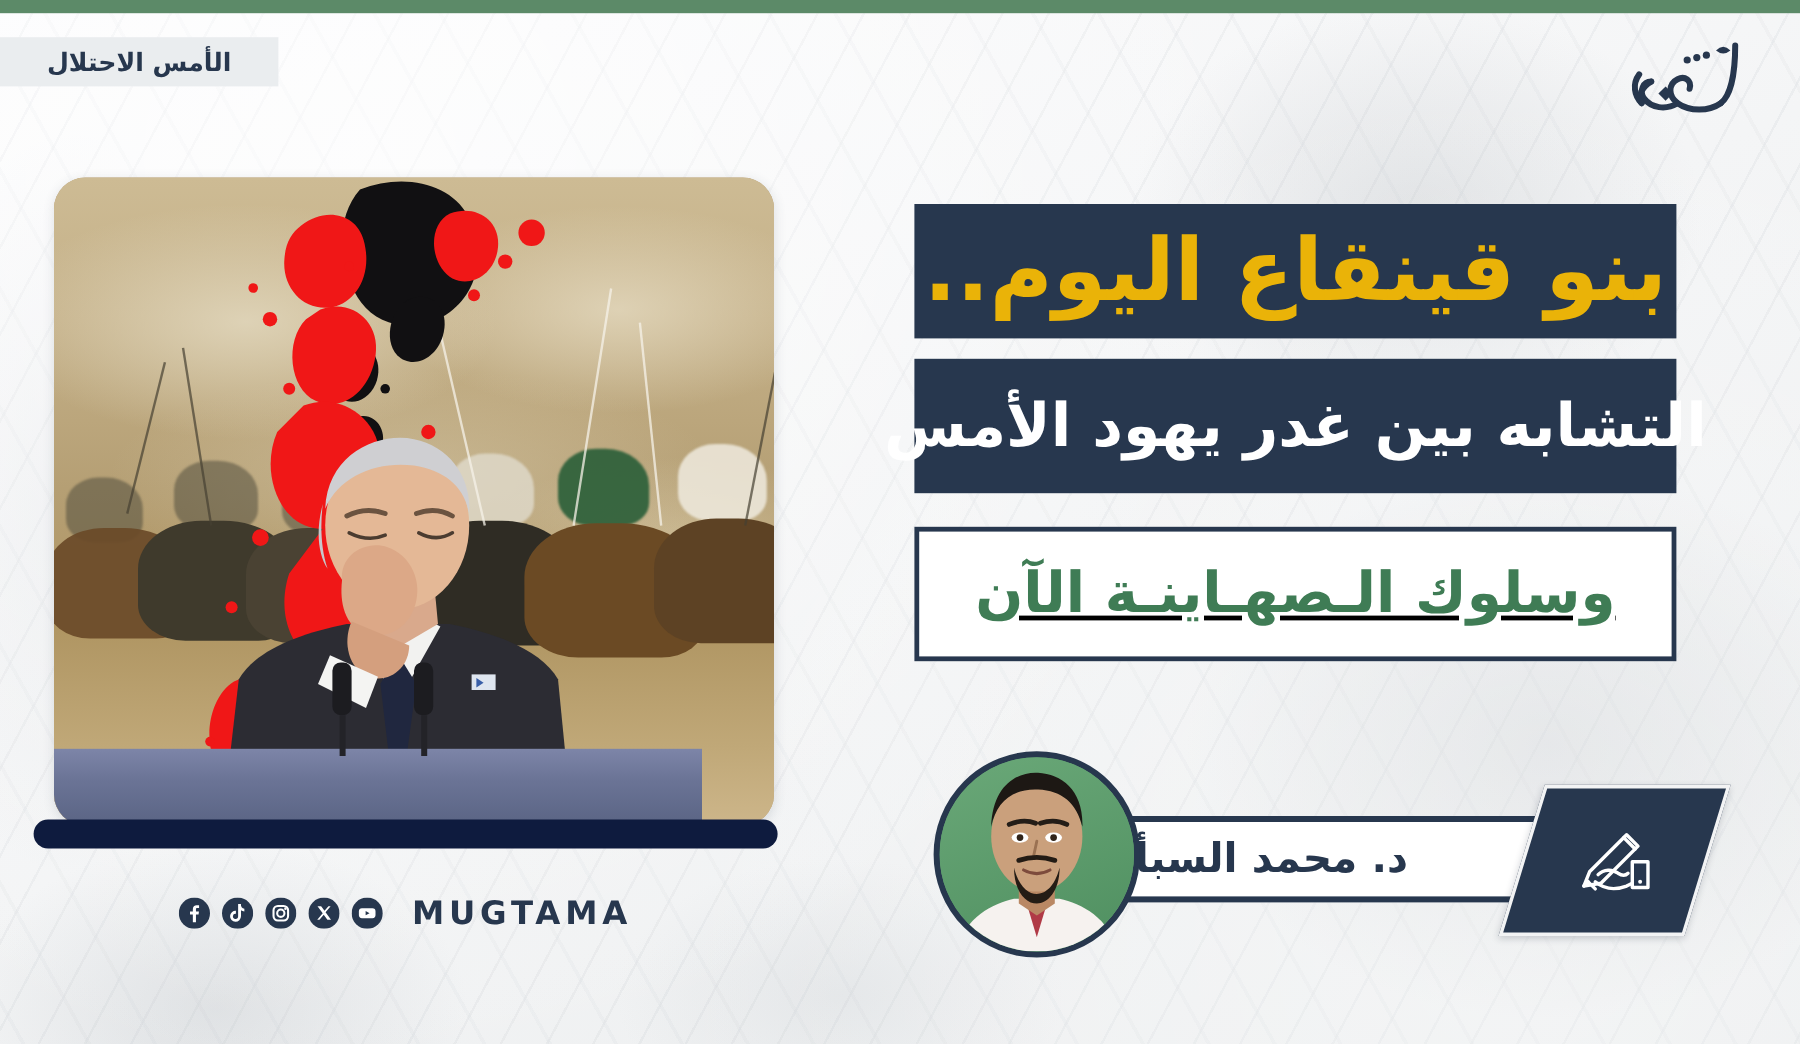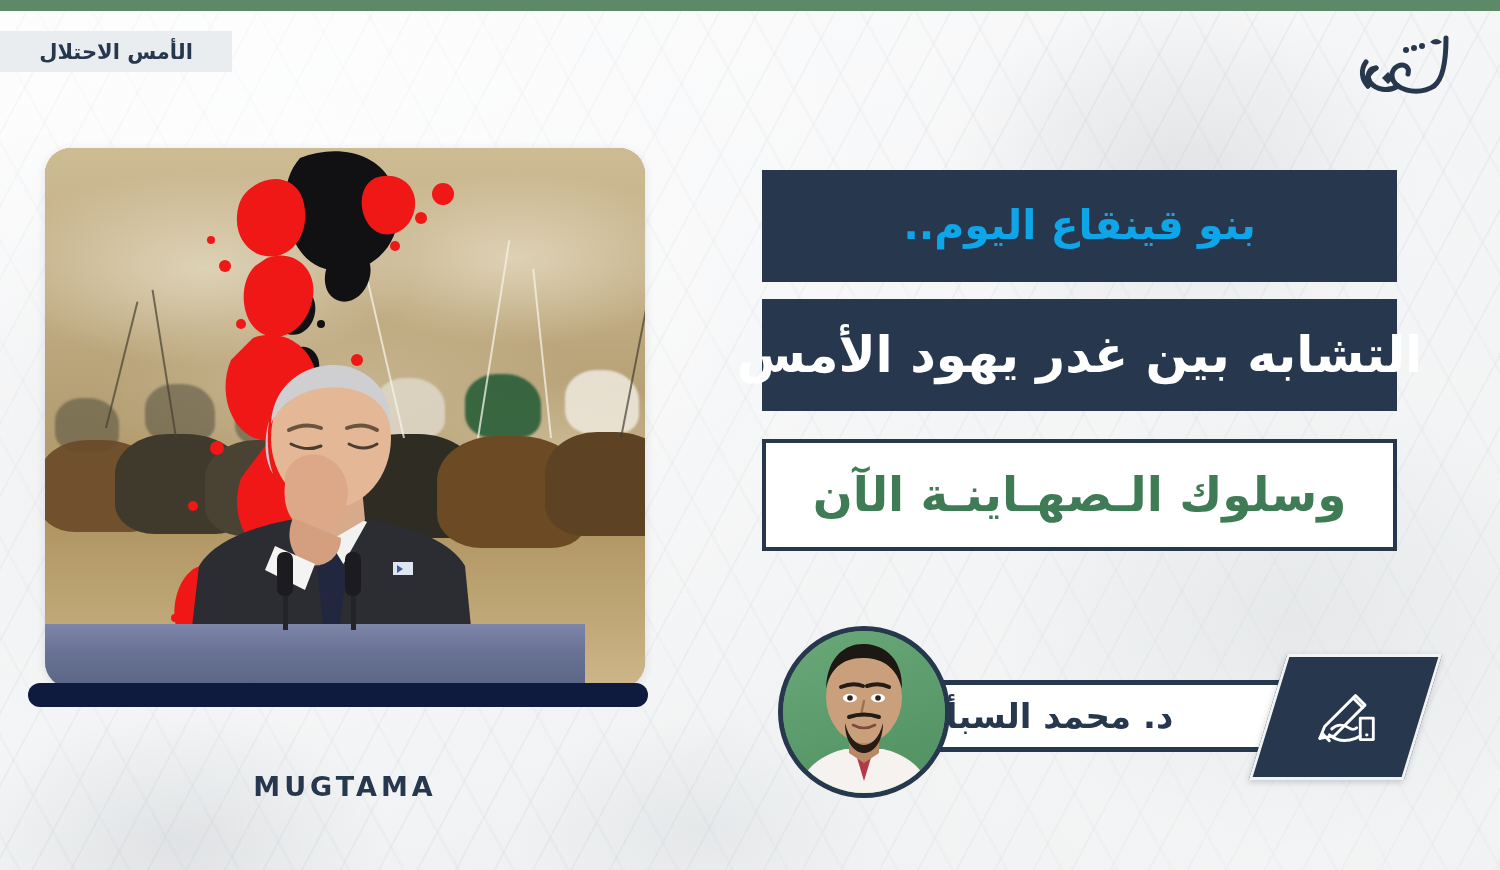--- a/index.html
+++ b/index.html
@@ -109,46 +109,46 @@
 
   
   .photo-bar {
     position:absolute; left:28px; top:683px; width:620px; height:24px;
     background:#0e1b3e; border-radius:12px; z-index:5;
   }
 
   
   .social-row {
     position:absolute; left:28px; top:740px; width:620px; height:42px;
-    display:flex; align-items:center; justify-content:center; gap:10px; z-index:6;flex-direction:column;
+    display:flex; align-items:center; justify-content:center; gap:10px; z-index:6;
   }
   .soc-ico { width:26px; height:26px; display:block; }
   .brand-word {
     font-size:27px; font-weight:bold; color:#27374e;
     letter-spacing:4px; margin-left:14px;
   }
 
   
   .hl {
     position:absolute; left:762px; width:635px;
     display:flex; align-items:center; justify-content:center;
     z-index:6;
   }
   .hl-dark { background:#27374e; }
   .hl1 { top:170px; height:112px; }
   .hl2 { top:299px; height:112px; }
   .hl3 {
     top:439px; height:112px;
-    background:#ffffff; border:4px solid #27374e;
+    background:#ffffff; border:4px solid #27374e;text-decoration:underline;
   }
   .hl-txt {
     direction:rtl; text-align:center; font-weight:bold;
     line-height:1.05; white-space:nowrap;
   }
-  .hl1 .hl-txt { color:#0ea5e9; font-size:41px; }
+  .hl1 .hl-txt { color:#eab308; font-size:72px; }
   .hl2 .hl-txt { color:#ffffff; font-size:50px; }
   .hl3 .hl-txt { color:#3f7c55; font-size:47px; letter-spacing:1px; }
 
   
   .author-bar {
     position:absolute; left:845px; top:680px; width:435px; height:72px;
     background:#ffffff;
     border-top:5px solid #27374e; border-bottom:5px solid #27374e;
     display:flex; align-items:center; justify-content:center; z-index:5;
   }

